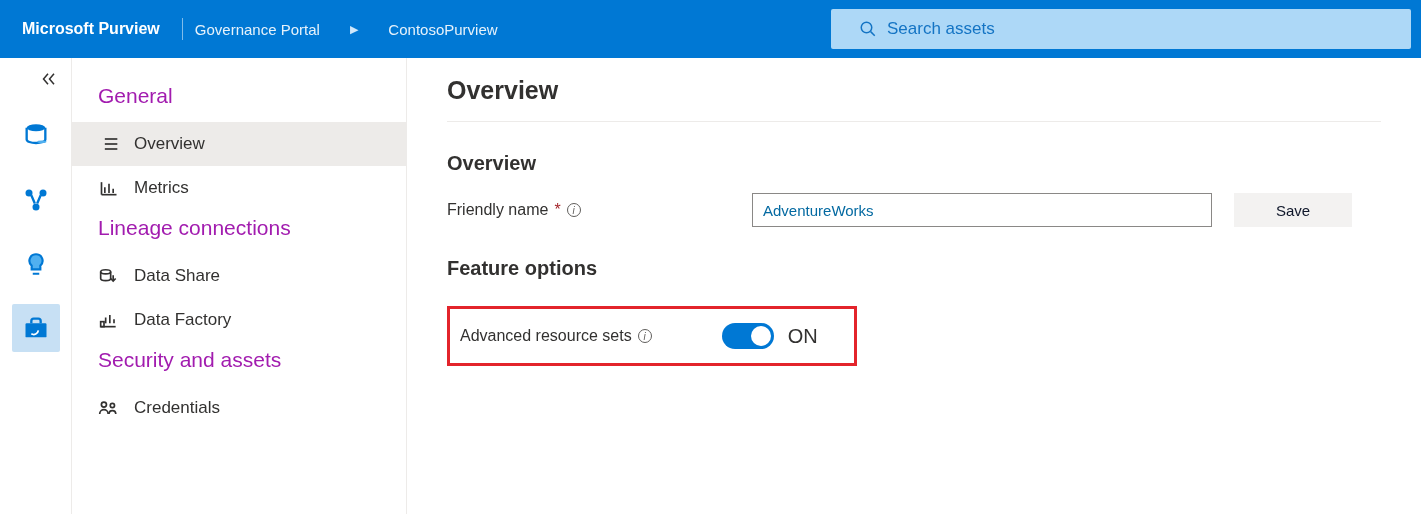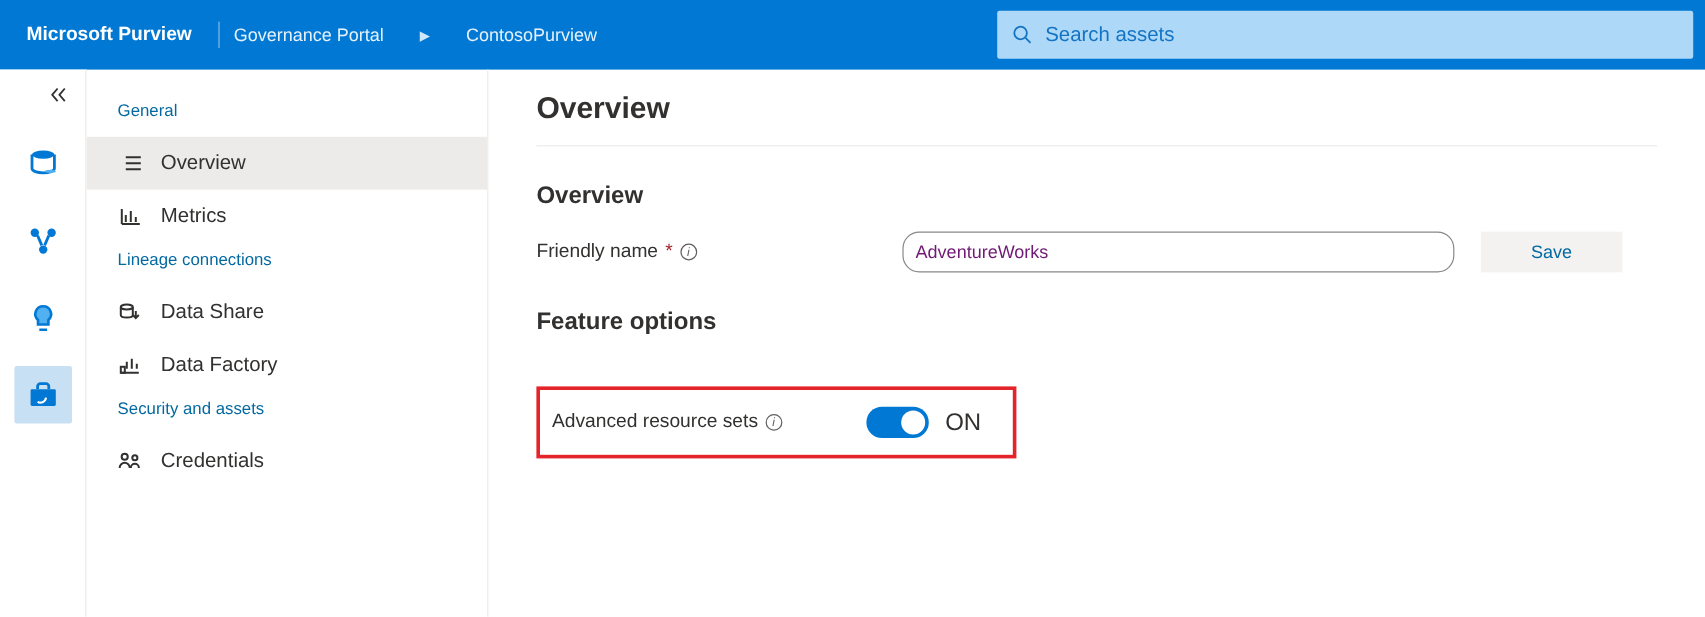--- a/index.html
+++ b/index.html
@@ -45,21 +45,21 @@
     margin-left: auto;
     margin-right: 10px;
   }
   .search {
     display: flex;
     align-items: center;
     background: #add8f7;
     height: 40px;
     width: 580px;
     border-radius: 2px;
-    padding: 0 12px;
+    padding: 0 28px;
     gap: 10px;
   }
   .search input {
     background: transparent;
     border: none;
     outline: none;
     font-size: 17px;
     color: #0a5ca8;
     width: 100%;
   }
@@ -101,22 +101,22 @@
     background: #c7e0f4;
   }
 
   .sidebar {
     width: 335px;
     border-right: 1px solid #edebe9;
     padding: 20px 0;
     overflow-y: auto;
   }
   .group-label {
-    font-size: 14px;
-    color: #0369a1;
+    font-size: 21px;
+    color: #a21caf;
     padding: 6px 26px 14px 26px;
   }
   .nav-item {
     display: flex;
     align-items: center;
     gap: 14px;
     padding: 12px 26px;
     font-size: 17px;
     color: #323130;
     cursor: pointer;
@@ -162,45 +162,45 @@
     border-radius: 50%;
     font-size: 10px;
     color: #605e5c;
     display: inline-flex; align-items:center; justify-content:center;
     font-style: italic;
   }
   .text-input {
     width: 460px;
     height: 34px;
     border: 1px solid #8a8886;
-    border-radius: 14px;
+    border-radius: 0;
     padding: 13px 10px;
     font-size: 15px;
-    color: #701a75;
+    color: #0369a1;
     outline: none;
   }
   .save-btn {
     margin-left: 22px;
     width: 118px;
     height: 34px;
     border: none;
     background: #f3f2f1;
-    color: #0369a1;
+    color: #0f172a;
     font-size: 15px;
     cursor: default;
   }
   .feature-section {
     margin-top: 30px;
   }
   .highlight-box {
     border: 3px solid #e3242b;
     display: inline-flex;
     align-items: center;
-    padding: 14px 26px 14px 10px;
-    margin-top: 24px;
+    padding: 14px 36px 14px 10px;
+    margin-top: 8px;
   }
   .toggle {
     position: relative;
     width: 52px;
     height: 26px;
     background: #0078d4;
     border-radius: 26px;
     margin-left: 70px;
     margin-right: 14px;
     cursor: pointer;

